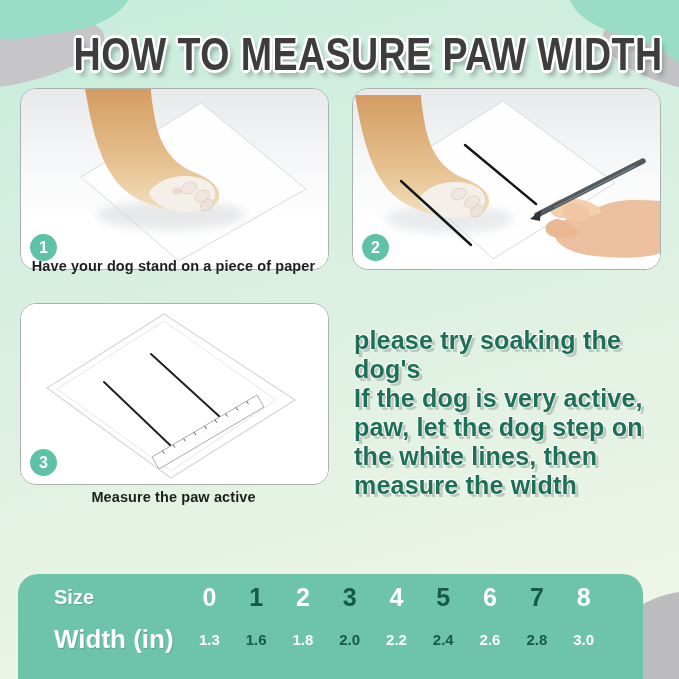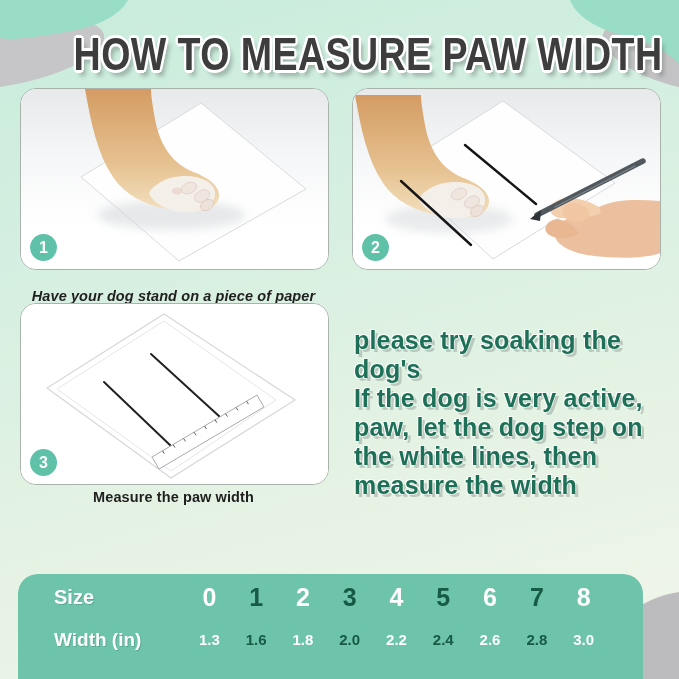--- a/index.html
+++ b/index.html
@@ -34,21 +34,21 @@
   .badge{
     position:absolute;left:9px;bottom:8px;width:27px;height:27px;border-radius:50%;
     background:#5fc1a8;color:#ffffff;font-weight:700;font-size:16px;
     display:flex;align-items:center;justify-content:center;
     box-shadow:0 0 0 2px rgba(255,255,255,.9);
   }
   .caption{
     position:absolute;width:307px;text-align:center;
     font-size:14.5px;font-weight:700;color:#1f1f1f;letter-spacing:.1px;
   }
-  .c1{left:20px;top:288px;font-style:italic;}
+  .c1{left:20px;top:258px;}
   .c2{left:352px;top:274px;}
   .c3{left:20px;top:489px;}
 
   
   .tip{
     position:absolute;left:354px;top:326px;width:322px;
     font-size:25px;line-height:29px;font-weight:700;color:#1d7057;letter-spacing:.2px;
     text-shadow:
       -1px -1px 0 rgba(255,255,255,.85),1px -1px 0 rgba(255,255,255,.6),
       -1px 1px 0 rgba(255,255,255,.6),3px 3px 0 rgba(148,160,154,.5);
@@ -58,21 +58,21 @@
   .sizetable{
     position:absolute;left:18px;top:538px;width:625px;height:126px;
     background:#6ec3ab;border-radius:20px;
     display:grid;grid-template-rows:47px 37px 42px;
     box-sizing:border-box;padding:0 36px;margin-top:36px;
   }
   .trow{display:grid;grid-template-columns:132px repeat(9,1fr);align-items:center;}
   .tlabel{color:#fdfdfd;font-weight:700;font-size:20px;
     text-shadow:1px 1px 0 rgba(40,90,75,.25);}
   .r1 .tlabel{font-size:20px;}
-  .r2 .tlabel,.r3 .tlabel{font-size:19px;}
+  .r2 .tlabel,.r3 .tlabel{font-size:26px;}
   .tval{text-align:center;font-weight:700;}
   .r1 .tval{font-size:25px;}
   .r2 .tval{font-size:15px;}
   .r3 .tval{font-size:16.5px;letter-spacing:-0.2px;}
   .vw{color:#fdfdfd;}
   .vg{color:#175a45;}
 </style>
 </head>
 <body>
 
@@ -181,21 +181,21 @@
           <line x1="183.5" y1="122" x2="185.5" y2="125"></line>
           <line x1="194" y1="115.8" x2="196" y2="118.8"></line>
           <line x1="204.5" y1="109.6" x2="206.5" y2="112.6"></line>
           <line x1="215" y1="103.4" x2="217" y2="106.4"></line>
           <line x1="225.5" y1="97.2" x2="227.5" y2="100.2"></line>
         </g>
       </g>
     </svg>
     <div class="badge">3</div>
   </div>
-  <div class="caption c3">Measure the paw width</div>
+  <div class="caption c3">Measure the paw active</div>
 
   <div class="tip">
     <div>please try soaking the dog's</div>
     <div>If the dog is very active,</div>
     <div>paw, let the dog step on</div>
     <div>the white lines, then</div>
     <div>measure the width</div>
   </div>
 
   <div class="sizetable">

